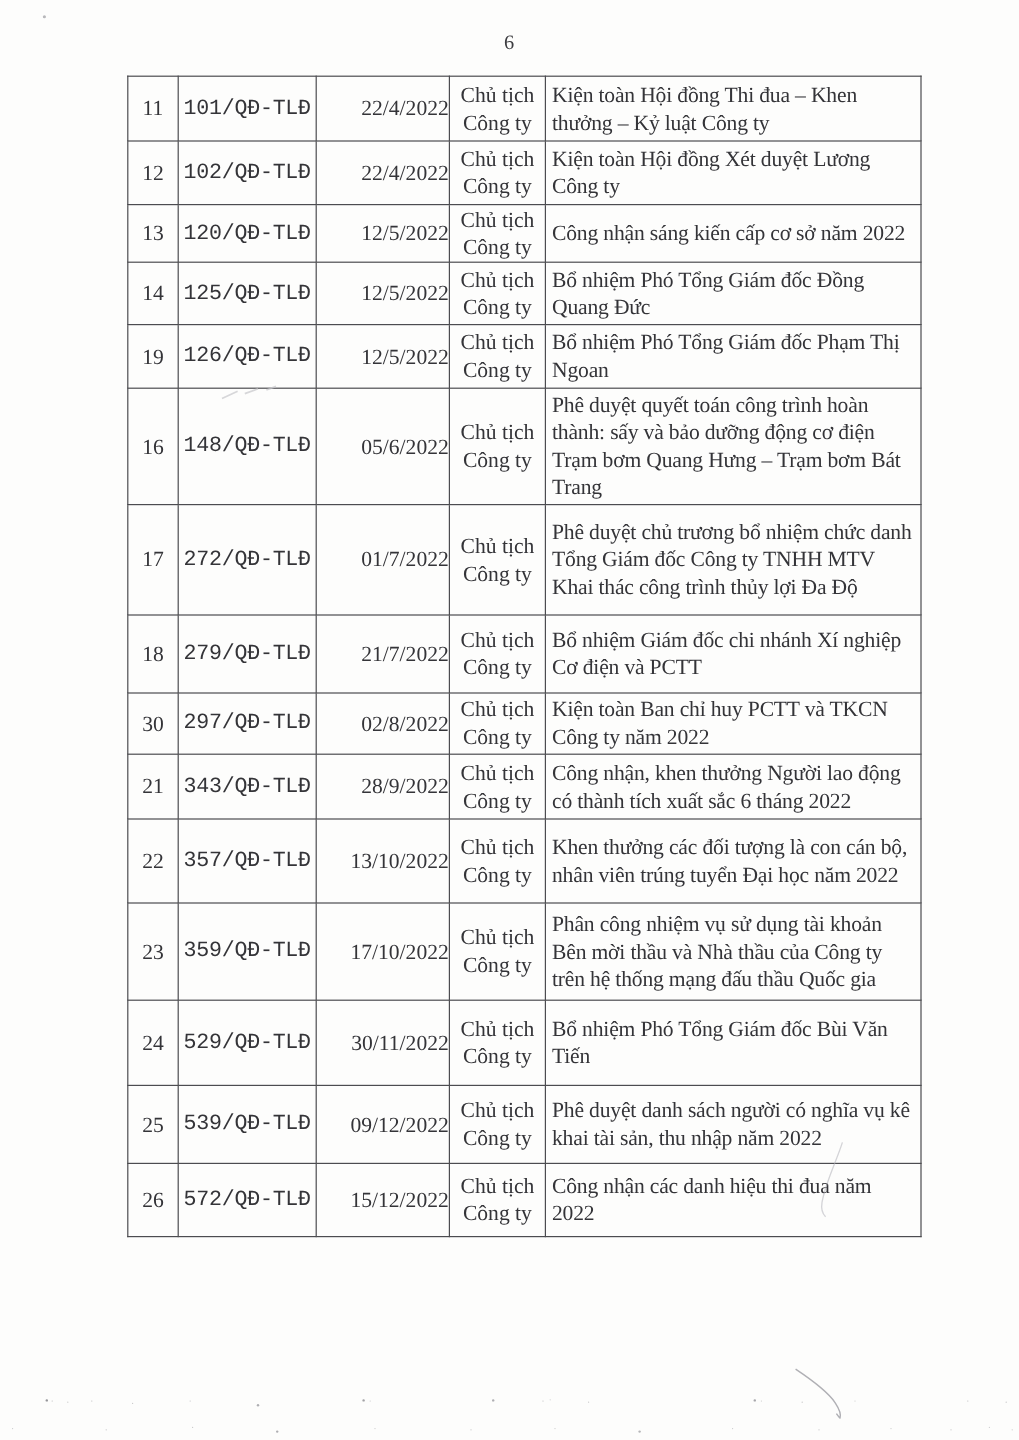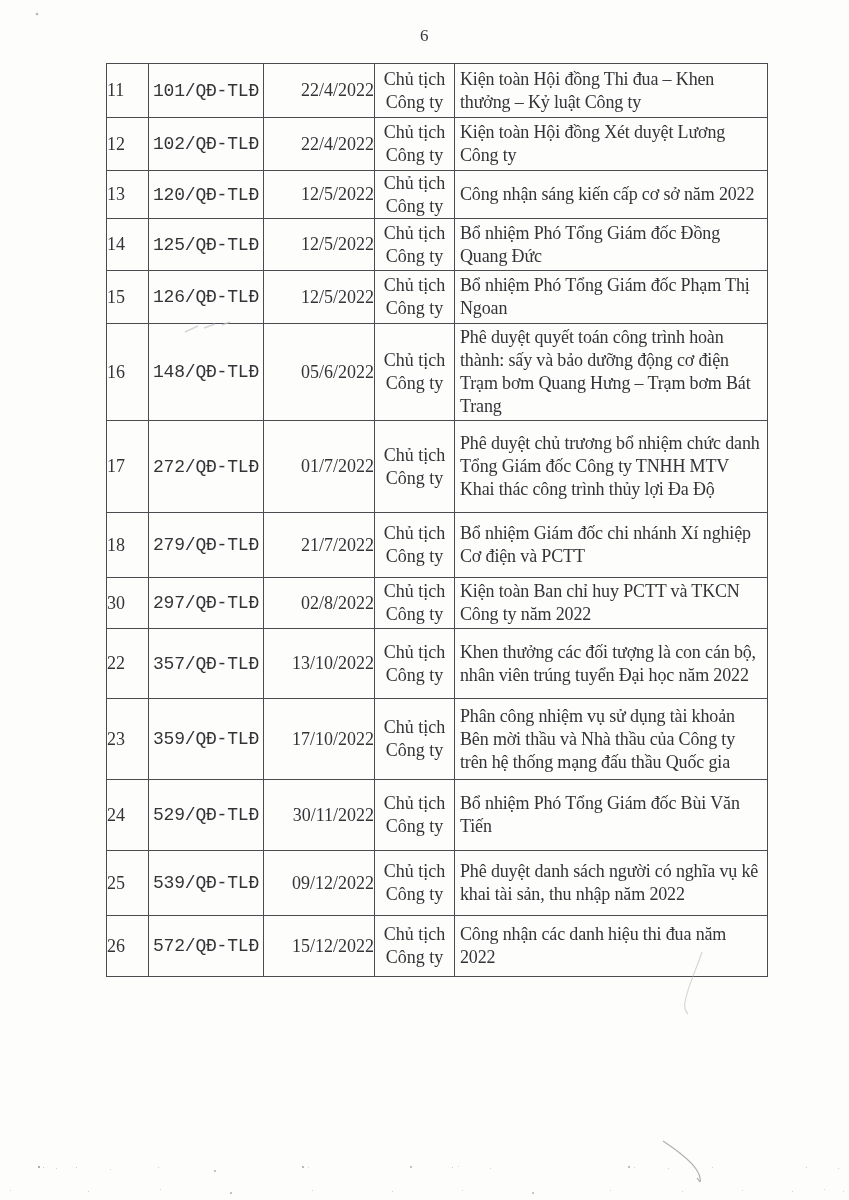--- a/index.html
+++ b/index.html
@@ -31,21 +31,21 @@
     border-collapse: collapse;
     table-layout: fixed;
   }
   table.doc-table td {
     border: 1.6px solid #4c4c50;
     vertical-align: middle;
     font-size: 18px;
     color: #343438;
     overflow: hidden;
   }
-  td.c-no   { text-align: left; font-size: 18.5px; }
+  td.c-no   { text-align: center; font-size: 18.5px; }
   td.c-code { text-align: center; font-size: 18.5px; letter-spacing: -0.2px; font-family: Liberation Mono, monospace; }
   td.c-date { text-align: right; font-size: 18.5px; }
   td.c-signer {
     text-align: center;
     padding: 0 6px;
     line-height: 23px;
   }
   td.c-summary {
     text-align: left;
     padding: 2px 4px 2px 5px;
@@ -108,21 +108,21 @@
           <td class="c-summary">Công nhận sáng kiến cấp cơ sở năm 2022</td>
         </tr>
         <tr style="height: 52px;">
           <td class="c-no">14</td>
           <td class="c-code">125/QĐ-TLĐ</td>
           <td class="c-date">12/5/2022</td>
           <td class="c-signer">Chủ tịch Công ty</td>
           <td class="c-summary">Bổ nhiệm Phó Tổng Giám đốc Đồng Quang Đức</td>
         </tr>
         <tr style="height: 53px;">
-          <td class="c-no">15</td>
+          <td class="c-no">19</td>
           <td class="c-code">126/QĐ-TLĐ</td>
           <td class="c-date">12/5/2022</td>
           <td class="c-signer">Chủ tịch Công ty</td>
           <td class="c-summary">Bổ nhiệm Phó Tổng Giám đốc Phạm Thị Ngoan</td>
         </tr>
         <tr style="height: 95px;">
           <td class="c-no">16</td>
           <td class="c-code">148/QĐ-TLĐ</td>
           <td class="c-date">05/6/2022</td>
           <td class="c-signer">Chủ tịch Công ty</td>
@@ -141,20 +141,27 @@
           <td class="c-date">21/7/2022</td>
           <td class="c-signer">Chủ tịch Công ty</td>
           <td class="c-summary">Bổ nhiệm Giám đốc chi nhánh Xí nghiệp Cơ điện và PCTT</td>
         </tr>
         <tr style="height: 51px;">
           <td class="c-no">30</td>
           <td class="c-code">297/QĐ-TLĐ</td>
           <td class="c-date">02/8/2022</td>
           <td class="c-signer">Chủ tịch Công ty</td>
           <td class="c-summary">Kiện toàn Ban chỉ huy PCTT và TKCN Công ty năm 2022</td>
+        </tr>
+        <tr style="height: 54px;">
+          <td class="c-no">21</td>
+          <td class="c-code">343/QĐ-TLĐ</td>
+          <td class="c-date">28/9/2022</td>
+          <td class="c-signer">Chủ tịch Công ty</td>
+          <td class="c-summary">Công nhận, khen thưởng Người lao động có thành tích xuất sắc 6 tháng 2022</td>
         </tr>
         <tr style="height: 70px; margin-top: 11px;">
           <td class="c-no">22</td>
           <td class="c-code">357/QĐ-TLĐ</td>
           <td class="c-date">13/10/2022</td>
           <td class="c-signer">Chủ tịch Công ty</td>
           <td class="c-summary">Khen thưởng các đối tượng là con cán bộ, nhân viên trúng tuyển Đại học năm 2022</td>
         </tr>
         <tr style="height: 81px;">
           <td class="c-no">23</td>

